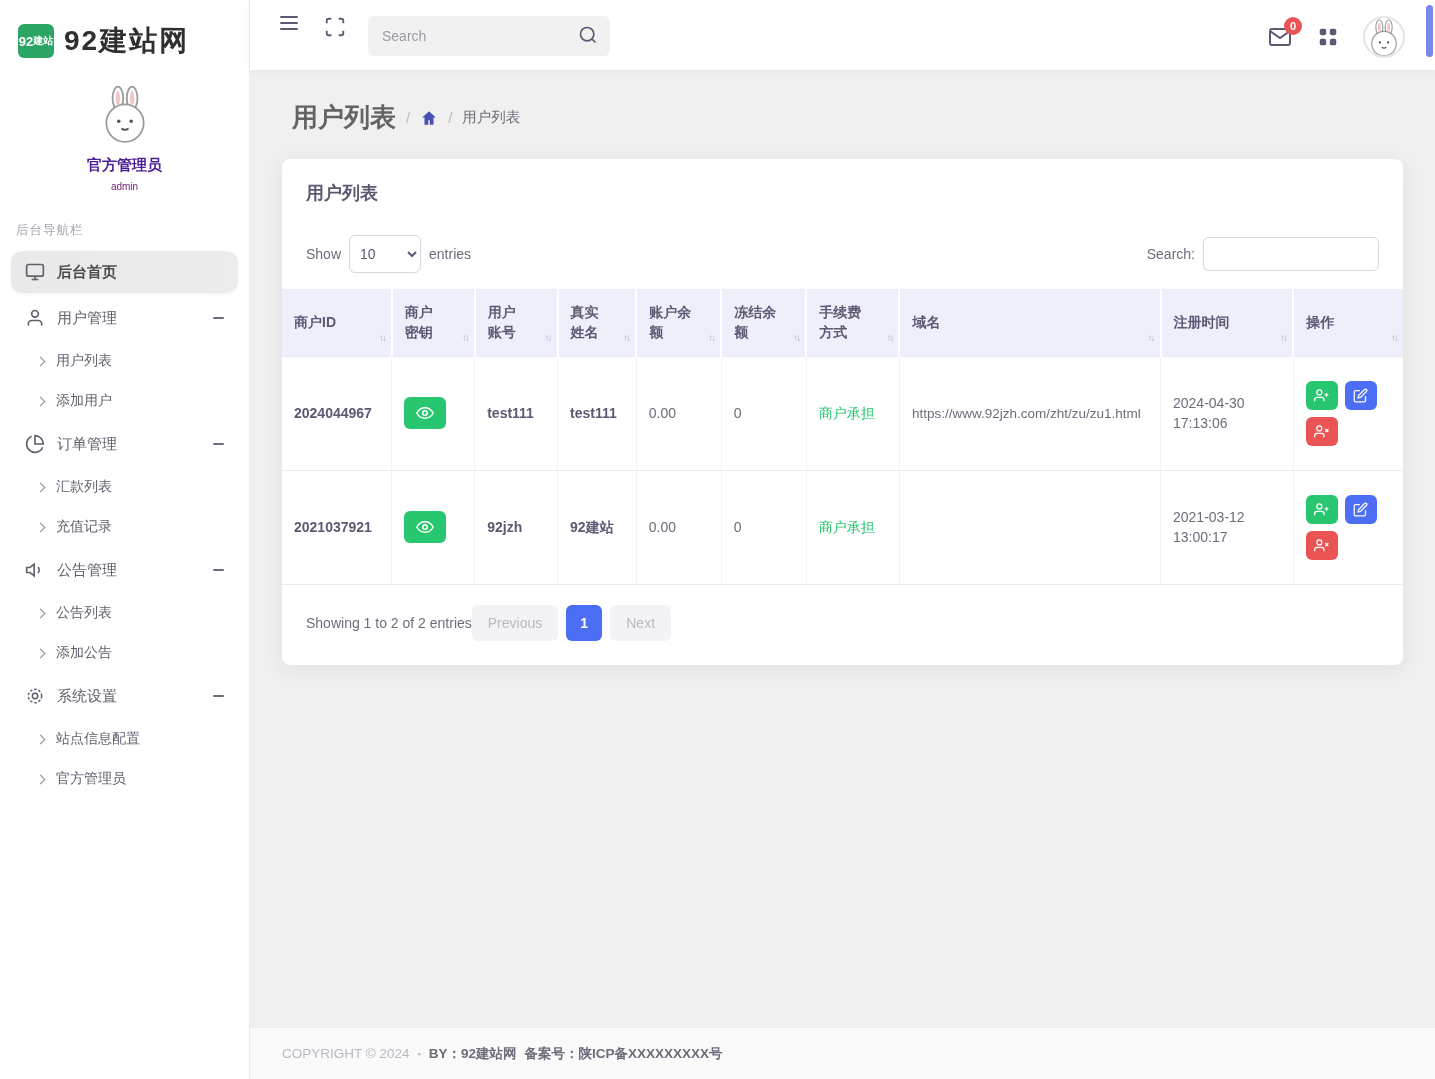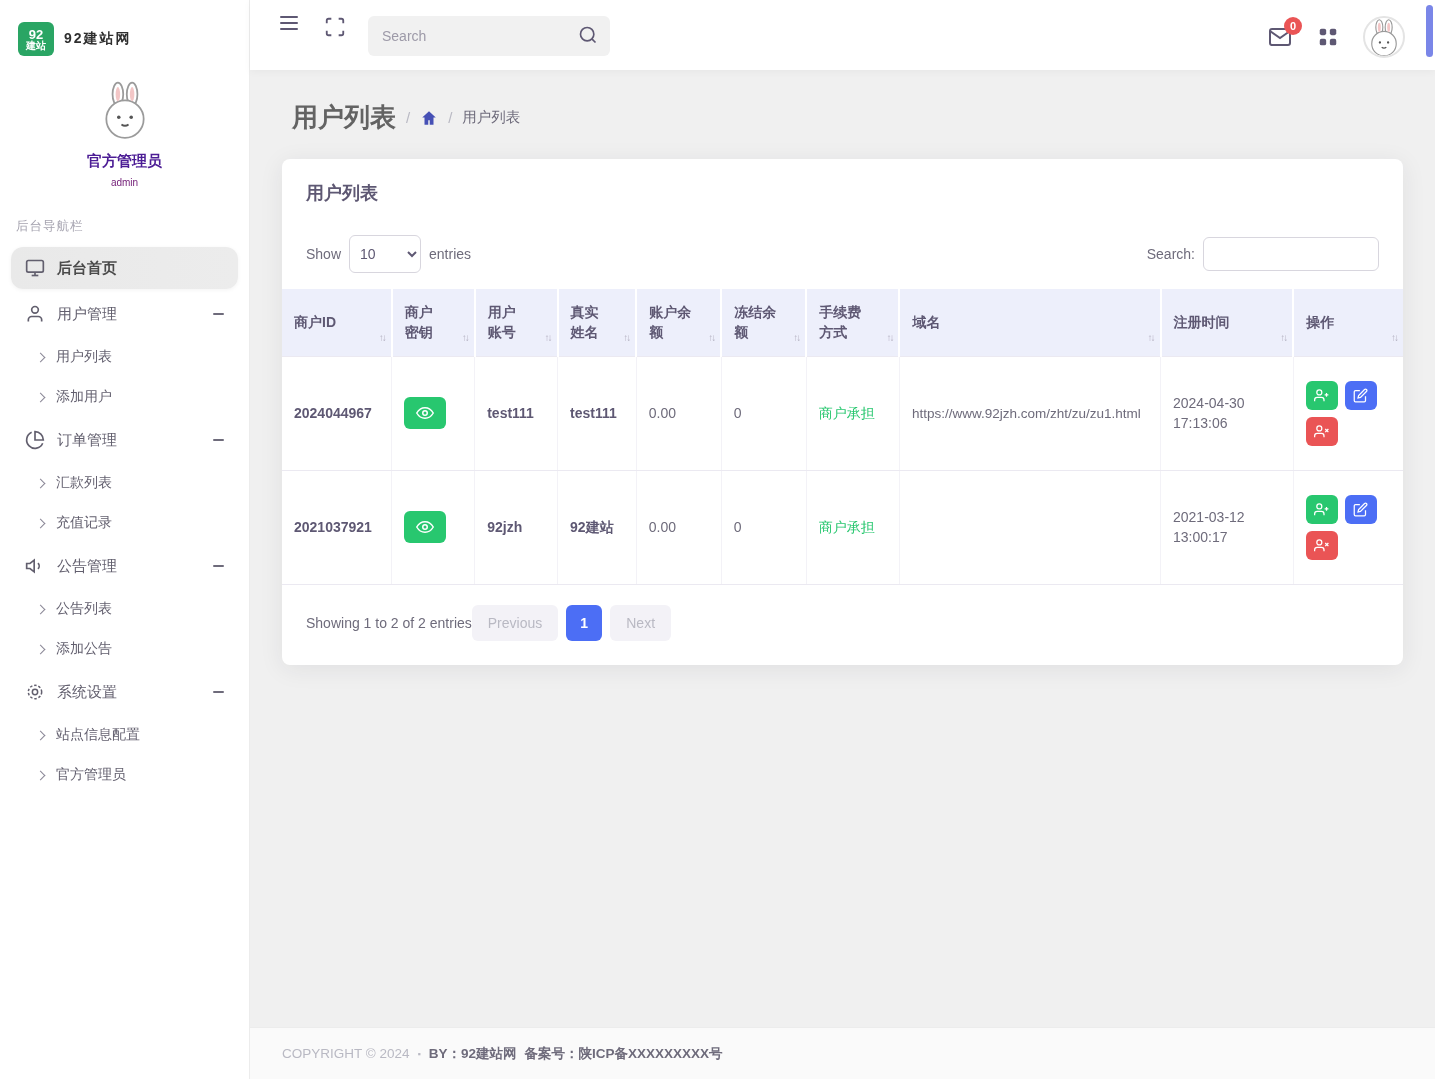--- a/index.html
+++ b/index.html
@@ -3,24 +3,24 @@
 <meta charset="utf-8">
 <style>
   *{box-sizing:border-box;margin:0;padding:0}
   html,body{width:1435px;height:1079px}
   body{font-family:"Liberation Sans","DejaVu Sans",sans-serif;background:#f0f0f0;overflow:hidden;position:relative;color:#6e6b7b}
   .app{display:flex;height:100%}
 
   
   .sidebar{width:250px;background:#fff;border-right:1px solid #ececec;flex-shrink:0;padding:10px 0;overflow:hidden}
   .brand{display:flex;align-items:center;gap:10px;padding:12px 18px 6px}
-  .logo-badge{width:36px;height:34px;background:#2aa564;border-radius:6px;display:flex;flex-direction:column;align-items:center;justify-content:center;color:#fff;font-weight:bold;line-height:1}
+  .logo-badge{width:36px;height:34px;background:#2aa564;border-radius:6px;display:flex;flex-direction:row;align-items:center;justify-content:center;color:#fff;font-weight:bold;line-height:1}
   .logo-badge .l1{font-size:13px}
   .logo-badge .l2{font-size:10px}
-  .brand-name{font-size:14px;font-weight:bold;color:#2f2f2f;letter-spacing:2px}
+  .brand-name{font-size:28px;font-weight:bold;color:#2f2f2f;letter-spacing:2px}
   .profile{text-align:center;padding:18px 0 4px}
   .avatar-lg{width:64px;height:64px;margin:0 auto 8px;display:block}
   .role{color:#4c1d95;font-size:15px;font-weight:bold;margin-bottom:6px}
   .uname{color:#701a75;font-size:10px}
   .nav-label{padding:26px 16px 10px;color:#a6a4b0;font-size:12.5px;letter-spacing:1px}
   .nav{display:flex;flex-direction:column}
   .nav-item{display:flex;align-items:center;gap:12px;height:42px;margin:2px 11px;padding:0 14px;border-radius:12px;color:#625f6e;font-size:15px;cursor:pointer}
   .nav-item .ni-icon{width:20px;height:20px;flex-shrink:0;color:#625f6e}
   .nav-item.active{background:linear-gradient(90deg,#e9e9e9,#ececec);color:#4b4b4b;font-weight:bold;box-shadow:0 1px 4px rgba(0,0,0,.05)}
   .nav-item.group .minus{margin-left:auto}

